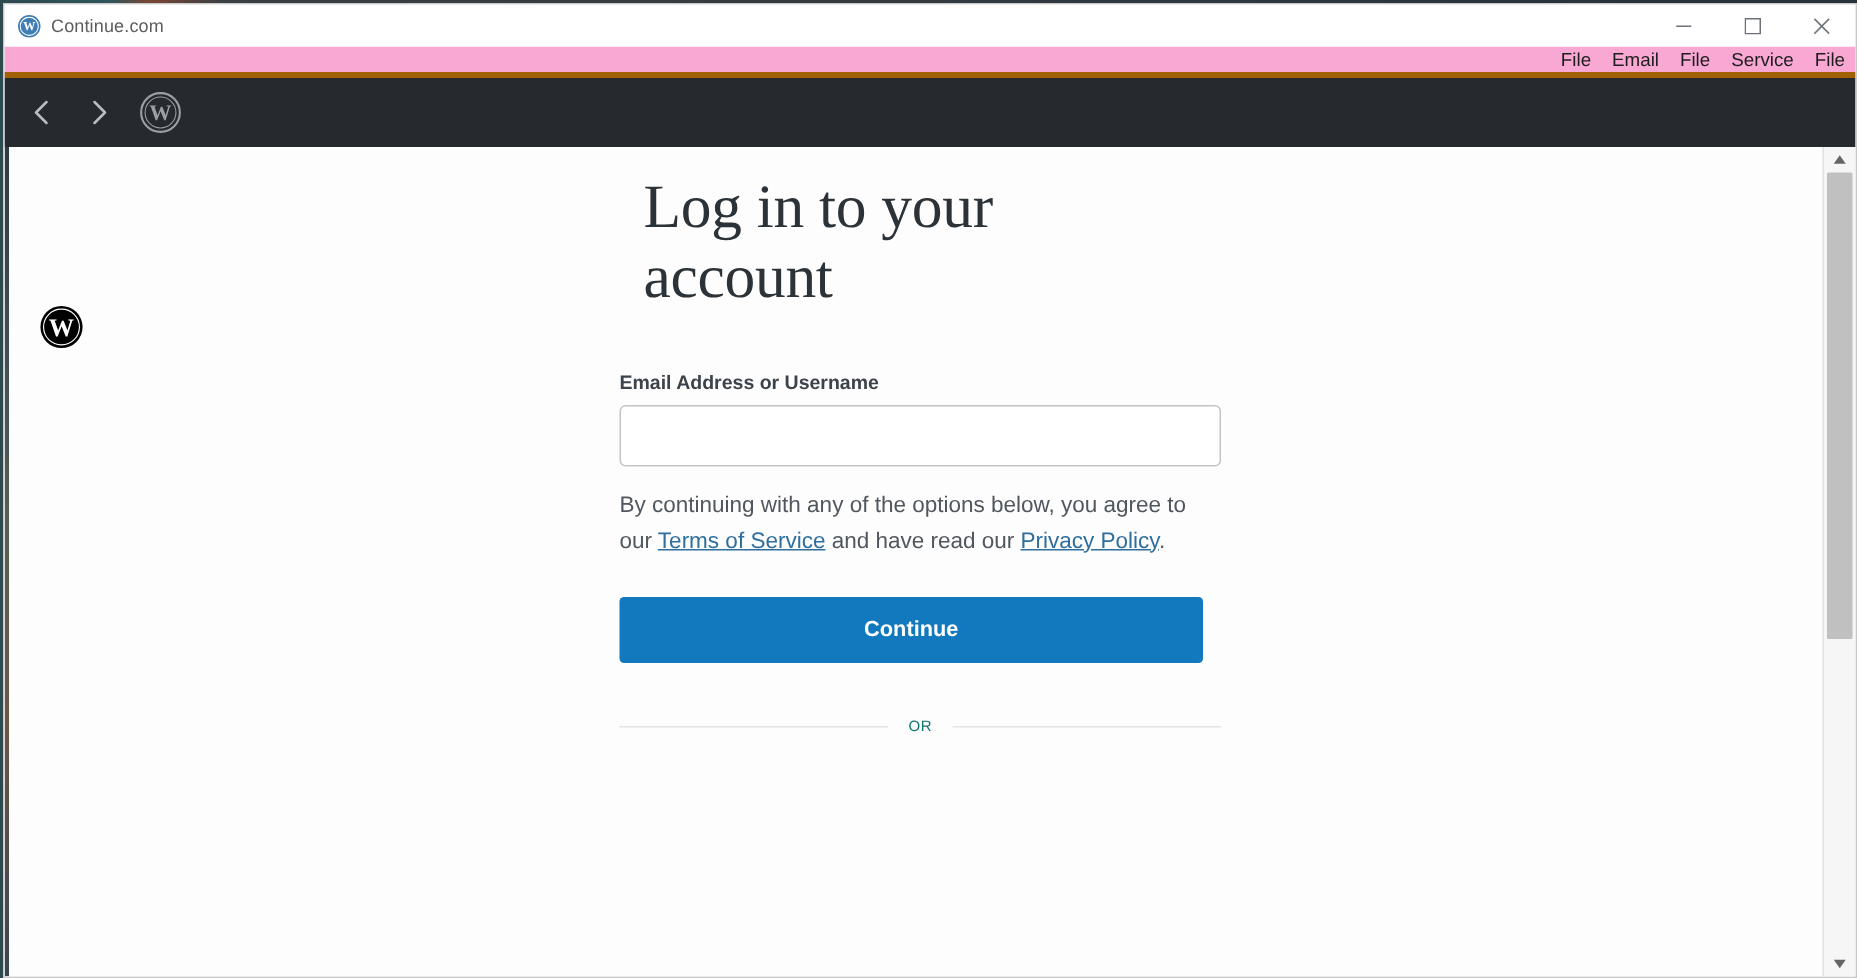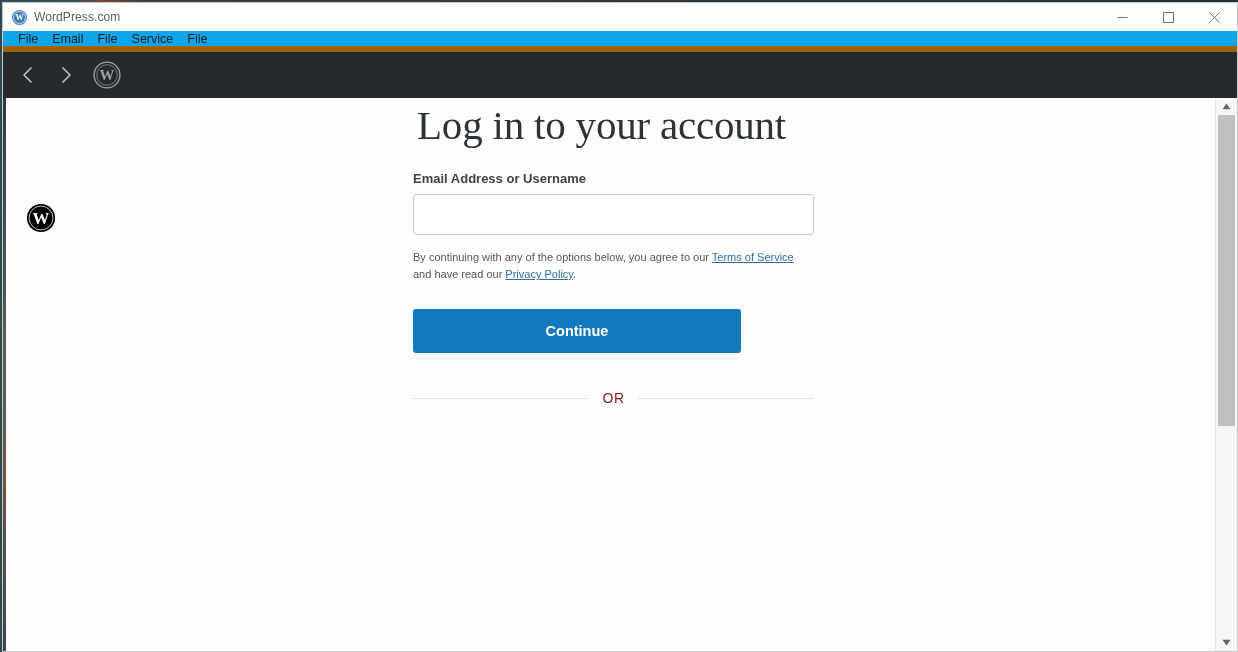--- a/index.html
+++ b/index.html
@@ -52,24 +52,25 @@
     display: flex; align-items: stretch;
   }
   .win-ctl {
     width: 46px; display: flex; align-items: center; justify-content: center;
     color: #6d7278; cursor: default;
   }
 
   
   #menubar {
     height: 21px; min-height: 21px;
-    background: #0ea5e9;
+    background: #f9a8d4;
     display: flex; align-items: center;
     padding-left: 8px;
-    border-bottom: 6px solid #a16207;
+    border-bottom: 4px solid #a16207;
+    justify-content: flex-end;
   }
   .menu-item {
     font-size: 12.5px; color: #1d1d1d;
     padding: 2px 7px; cursor: default;
   }
 
   
   #chrome-bar {
     height: 46px; min-height: 46px;
     background: #26292e;
@@ -109,60 +110,60 @@
   
   #login-card {
     position: absolute;
     left: 410px; top: 0;
     width: 401px;
   }
   #page-title {
     font-family: "Liberation Serif", serif;
     font-size: 41px; font-weight: 400;
     color: #2c3338; line-height: 1.15;
-    margin: 4px; 
+    margin: 16px; 
     letter-spacing: -0.2px;
   }
   #field-label {
     display: block;
     font-size: 13px; font-weight: bold; color: #3c434a;
-    margin-top: 22px; margin-bottom: 8px;
+    margin-top: 39px; margin-bottom: 8px;
   }
   #email-input {
     display: block; width: 401px; height: 41px;
     border: 1px solid #c3c4c7; border-radius: 4px;
     background: #ffffff; padding: 0 12px;
     font-size: 14px; color: #2c3338;
     font-family: "Liberation Sans", sans-serif;
     outline: none;
   }
   #terms-text {
     margin: 14px 0 0 0;
-    font-size: 11px; color: #50575e; line-height: 1.55;
+    font-size: 15px; color: #50575e; line-height: 1.55;
     max-width: 392px;
   }
   #terms-text a {
     color: #2f6f9e; text-decoration: underline;
   }
   #continue-button {
-    display: block; width: 328px; height: 44px;
+    display: block; width: 389px; height: 44px;
     margin-top: 26px;
     background: #1279be; border: none; border-radius: 3px;
     color: #ffffff; font-size: 14.5px; font-weight: bold;
     font-family: "Liberation Sans", sans-serif;
     cursor: pointer;
   }
 
   
   #or-divider {
     display: flex; align-items: center; gap: 14px;
     margin-top: 37px;
   }
   .or-line { flex: 1; height: 1px; background: #e3e4e6; }
-  #or-label { font-size: 14px; color: #7f1d1d; letter-spacing: .4px; }
+  #or-label { font-size: 10px; color: #0f766e; letter-spacing: .4px; }
 
   
   .social-btn {
     display: flex; align-items: center; gap: 19px;
     margin-top: 21px;
     padding-left: 109px;
     background: transparent; border: none;
     cursor: pointer; width: 401px;
   }
 
@@ -194,21 +195,21 @@
 <div id="app-window">
 
   <div id="titlebar">
     <div id="titlebar-left">
       <span class="wp-favicon">
         <svg width="13" height="13" viewBox="0 0 24 24" aria-hidden="true">
           <circle cx="12" cy="12" r="11.2" fill="#3e7eb5" stroke="#ffffff" stroke-width="1.3"></circle>
           <text x="12" y="17" font-family="Liberation Serif, serif" font-size="15" font-weight="bold" fill="#ffffff" text-anchor="middle">W</text>
         </svg>
       </span>
-      <span id="window-title">WordPress.com</span>
+      <span id="window-title">Continue.com</span>
     </div>
     <div id="window-controls">
       <div class="win-ctl">
         <svg width="11" height="11" viewBox="0 0 11 11" aria-hidden="true">
           <line x1="0.5" y1="5.5" x2="10.5" y2="5.5" stroke="#6d7278" stroke-width="1"></line>
         </svg>
       </div>
       <div class="win-ctl">
         <svg width="11" height="11" viewBox="0 0 11 11" aria-hidden="true">
           <rect x="0.5" y="0.5" width="10" height="10" fill="none" stroke="#6d7278" stroke-width="1"></rect>

